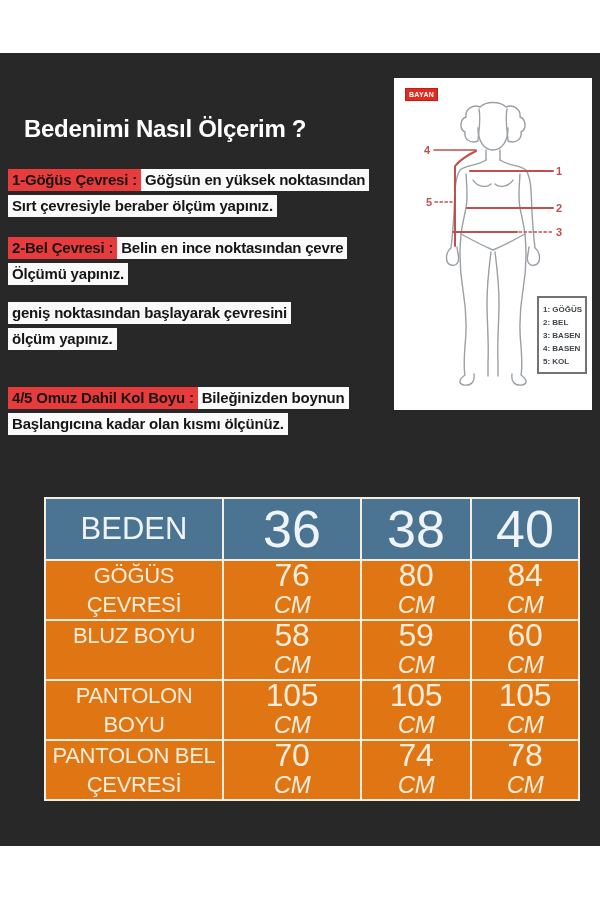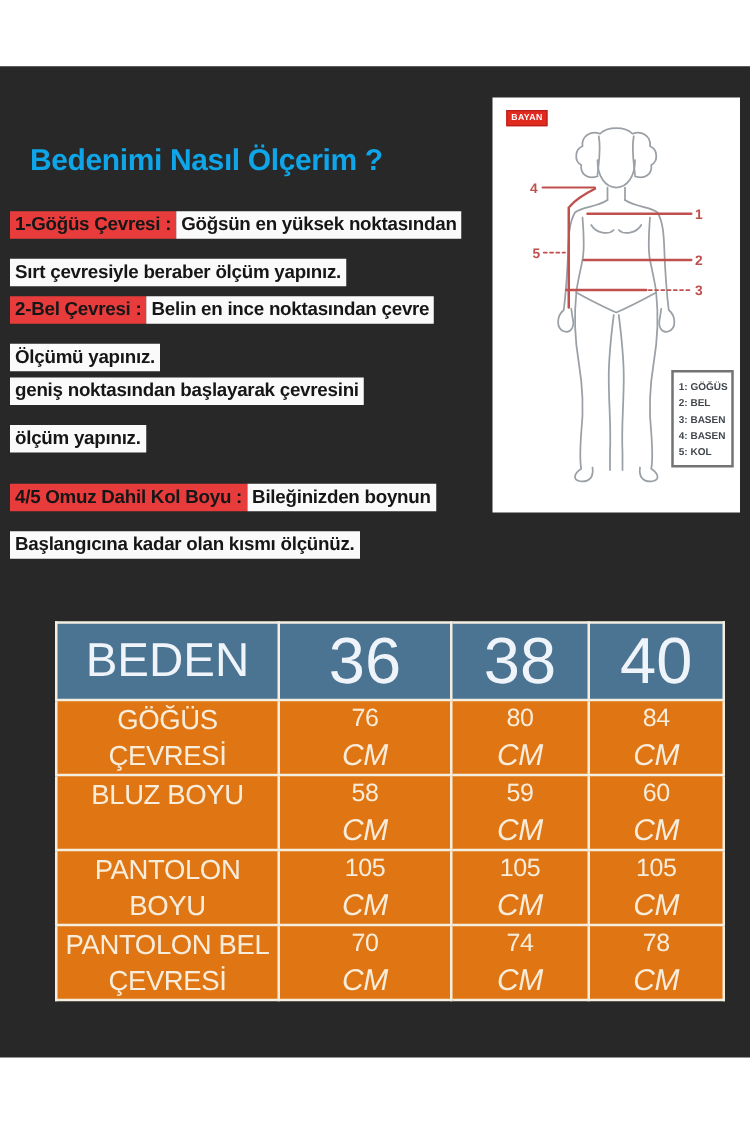--- a/index.html
+++ b/index.html
@@ -2,25 +2,25 @@
 <html><head>
 <meta charset="utf-8">
 <style>
   html,body{margin:0;padding:0;}
   body{
     width:600px;height:900px;background:#ffffff;position:relative;overflow:hidden;
     font-family:"Liberation Sans", sans-serif;
   }
   .band{position:absolute;left:0;top:53px;width:600px;height:793px;background:#282828;}
   .title{
-    position:absolute;left:24px;top:62px;color:#0ea5e9;
+    position:absolute;left:24px;top:62px;color:#ffffff;
     font-size:24px;font-weight:700;letter-spacing:-0.3px;white-space:nowrap;
   }
   .section{position:absolute;left:8px;}
-  .tline{font-size:0;white-space:nowrap;margin-bottom:16px;}
+  .tline{font-size:0;white-space:nowrap;margin-bottom:4px;}
   .hl{
     display:inline-block;font-size:15px;font-weight:700;color:#161616;
     background:#fafafa;padding:2px 4px 3px 4px;letter-spacing:-0.2px;
   }
   .hl.red{background:#e83c3c;}
   
   .figure-box{position:absolute;left:394px;top:25px;width:198px;height:332px;background:#ffffff;}
   .bayan{
     position:absolute;left:11px;top:10px;background:#e12b20;border:1px solid #bb1f17;
     color:#fff;font-size:7px;font-weight:700;padding:2px 3px;letter-spacing:0.3px;
@@ -31,25 +31,25 @@
     background:#ffffff;border:2px solid #737373;padding:5px 3px 4px 4px;
     font-size:8px;font-weight:700;color:#41464c;line-height:13px;white-space:nowrap;
   }
   
   table.size{
     position:absolute;left:44px;top:444px;width:534px;
     border-collapse:collapse;table-layout:fixed;
   }
   table.size th,table.size td{border:2px solid #f4eee0;padding:0;}
   table.size th{background:#4b7392;color:#eef4f9;font-weight:400;height:58px;text-align:center;}
-  th.h-beden{font-size:38px;}
+  th.h-beden{font-size:31px;}
   th.h-size{font-size:52px;}
   table.size td{background:#e07613;color:#f8ecdb;text-align:center;vertical-align:top;height:58px;margin-left:6px;}
   .l1,.l2{display:block;line-height:29px;height:29px;font-size:22px;letter-spacing:-0.3px;}
-  td .num{font-size:20px;}
+  td .num{font-size:32px;}
   td .unit{font-size:24px;font-style:italic;}
   .svgtxt{font-family:"Liberation Sans",sans-serif;font-size:11px;font-weight:700;fill:#c0504d;}
 </style>
 </head>
 <body>
 
 <div class="band">
 
   <div class="title">Bedenimi Nasıl Ölçerim ?</div>
 

